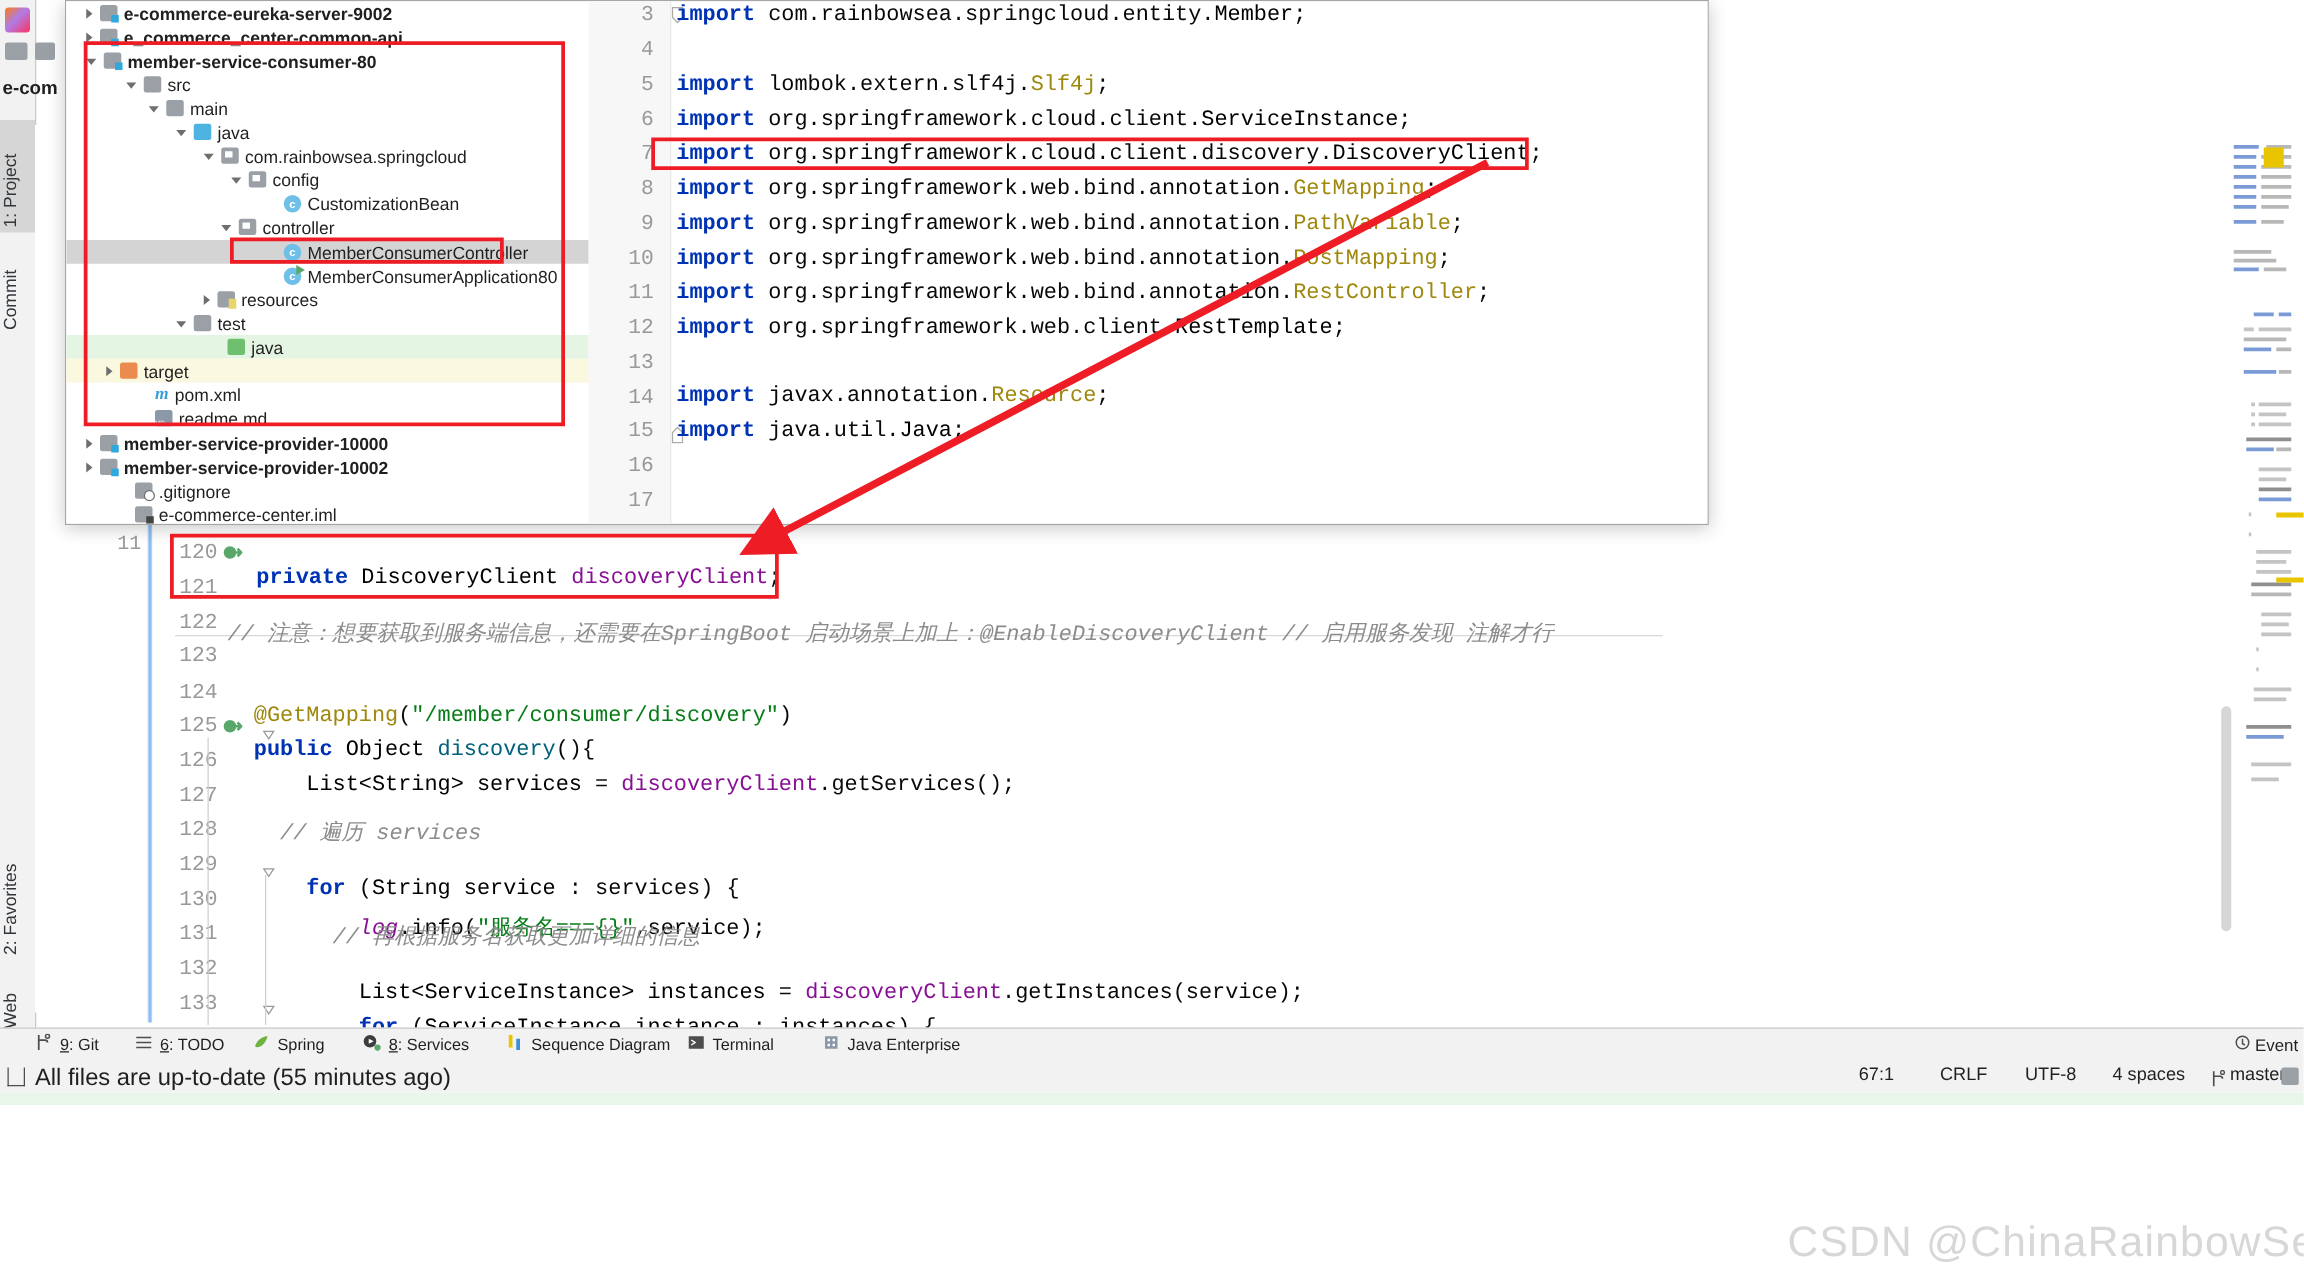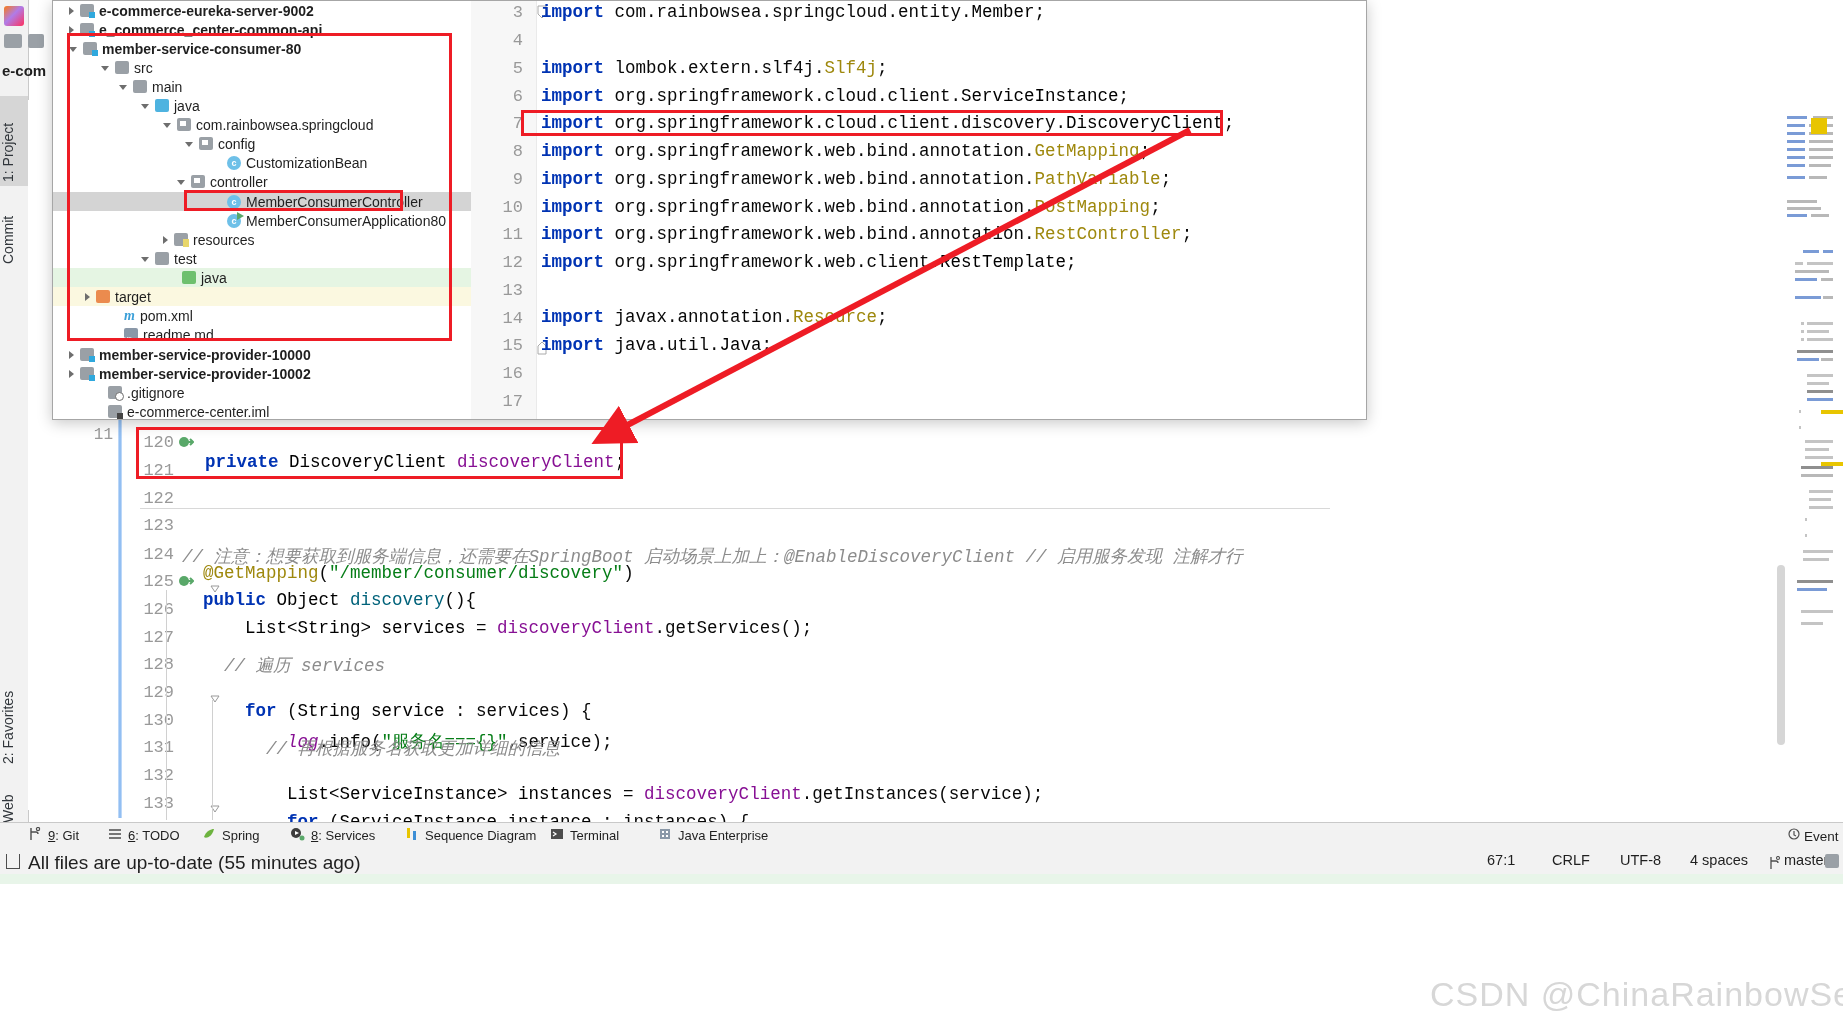--- a/index.html
+++ b/index.html
@@ -223,21 +223,21 @@
 
     <div class="seprule" style="left:18px;top:508px;width:1190px;"></div>
 
     <div class="iguide" style="left:44px;top:590px;height:230px;"></div>
     <div class="iguide" style="left:90px;top:700px;height:120px;"></div>
 
     <div class="code" style="left:20px;top:432px;">
       <span class="kw">private</span> <span class="cls">DiscoveryClient</span> <span class="fld">discoveryClient</span>;
     </div>
 
-    <div class="code cmt" style="left:18px;top:544px;">    // 注意：想要获取到服务端信息，还需要在SpringBoot 启动场景上加上：@EnableDiscoveryClient // 启用服务发现 注解才行</div>
+    <div class="code cmt" style="left:18px;top:494px;">    // 注意：想要获取到服务端信息，还需要在SpringBoot 启动场景上加上：@EnableDiscoveryClient // 启用服务发现 注解才行</div>
 
     <div class="code" style="left:18px;top:543px;">
       <span class="ann">@GetMapping</span>(<span class="str">"/member/consumer/discovery"</span>)
     </div>
 
     <div class="code" style="left:18px;top:598px;">
       <span class="cls">    List&lt;String&gt; services</span> = <span class="fld">discoveryClient</span>.getServices();
     </div>
 
     <div class="code" style="left:18px;top:570px;">

